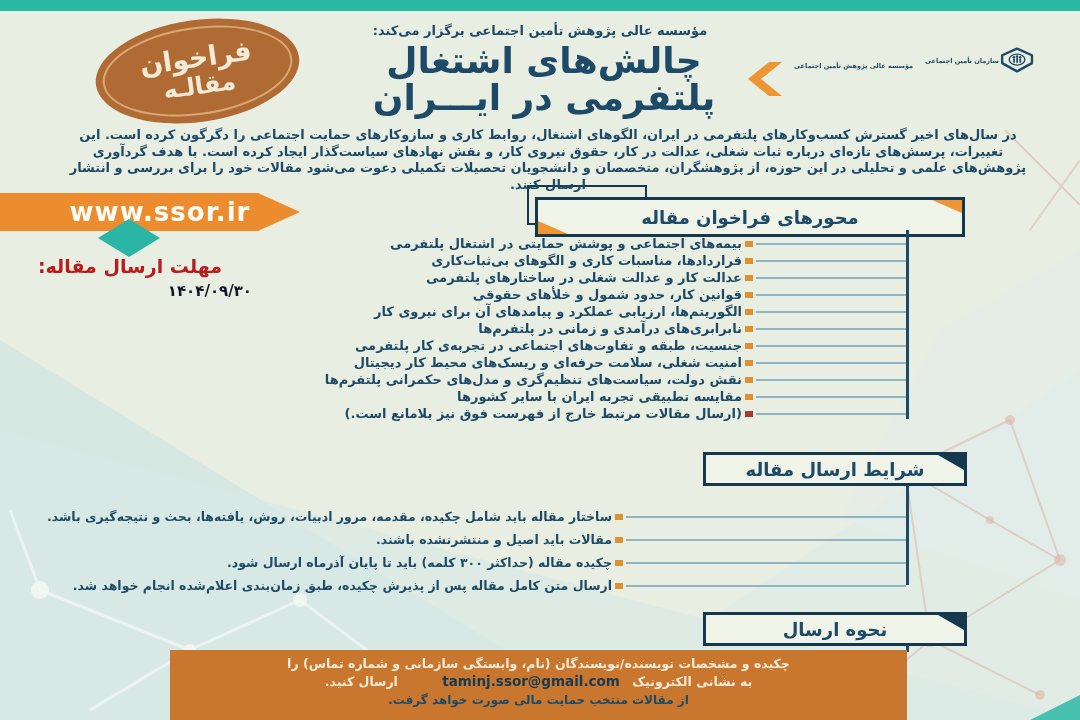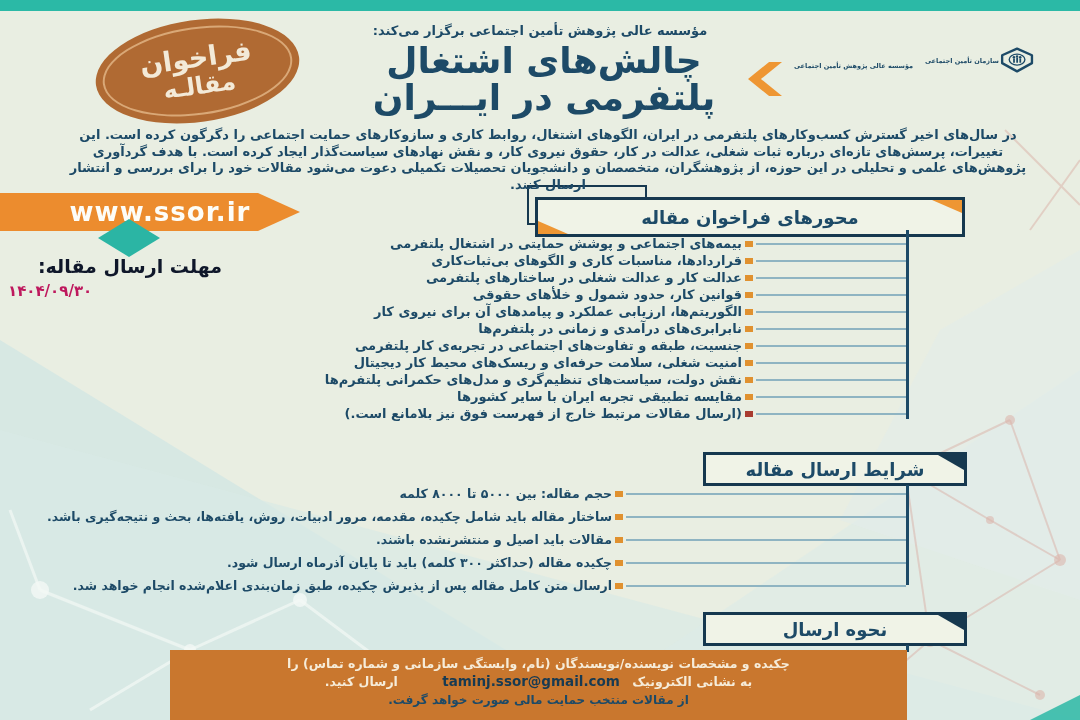--- a/index.html
+++ b/index.html
@@ -39,23 +39,23 @@
     font-size:13px;font-weight:bold;line-height:16.5px;margin:8px;}
 
   
   .url-banner{left:0;top:193px;width:300px;height:38px;background:#ec8c2e;
     clip-path:polygon(0 0,86% 0,100% 50%,86% 100%,0 100%);
     display:flex;align-items:center;justify-content:center;padding-left:20px;box-sizing:border-box;}
   .url-banner span{color:#fdfdf8;font-size:26px;font-weight:bold;letter-spacing:1px;direction:ltr;}
 
   .diamond{left:98px;top:219px;width:62px;height:38px;background:#2bb5a4;
     clip-path:polygon(50% 0,100% 50%,50% 100%,0 50%);}
-  .deadline-label{left:8px;top:255px;width:244px;text-align:center;color:#0f172a;
+  .deadline-label{left:8px;top:255px;width:244px;text-align:center;color:#b91c1c;
     font-size:19px;font-weight:bold;}
-  .deadline-date{left:8px;top:282px;width:244px;text-align:left;color:#be185d;
+  .deadline-date{left:8px;top:282px;width:244px;text-align:right;color:#0f172a;
     font-size:15px;font-weight:bold;letter-spacing:3px;direction:ltr;}
 
   
   .secbox{background:#f0f3e7;border:3px solid #16384f;color:#1d4a67;
     display:flex;align-items:center;justify-content:center;
     font-size:18px;font-weight:bold;box-sizing:border-box;}
   .echo-box{left:527px;top:185px;width:116px;height:36px;border:2.5px solid #16384f;z-index:1;}
   .box-topics{left:535px;top:197px;width:430px;height:40px;}
   .box-topics::before{content:"";position:absolute;left:0;bottom:0;
     border-bottom:13px solid #ee9633;border-right:30px solid transparent;}
@@ -250,25 +250,20 @@
     </div>
   <div class="row t-row red" style="top:406px">
       <span class="connector"></span>
       <span class="bullet"></span>
       <span class="txt">(ارسال مقالات مرتبط خارج از فهرست فوق نیز بلامانع است.)</span>
     </div>
 
   <div class="layer secbox fold box-conditions">شرایط ارسال مقاله</div>
   <div class="layer vline vline-conditions"></div>
 
-  <div class="row c-row" style="top:486px">
-      <span class="connector"></span>
-      <span class="bullet"></span>
-      <span class="txt">حجم مقاله: بین ۵۰۰۰ تا ۸۰۰۰ کلمه</span>
-    </div>
   <div class="row c-row" style="top:509px">
       <span class="connector"></span>
       <span class="bullet"></span>
       <span class="txt">ساختار مقاله باید شامل چکیده، مقدمه، مرور ادبیات، روش، یافته‌ها، بحث و نتیجه‌گیری باشد.</span>
     </div>
   <div class="row c-row" style="top:532px">
       <span class="connector"></span>
       <span class="bullet"></span>
       <span class="txt">مقالات باید اصیل و منتشرنشده باشند.</span>
     </div>

